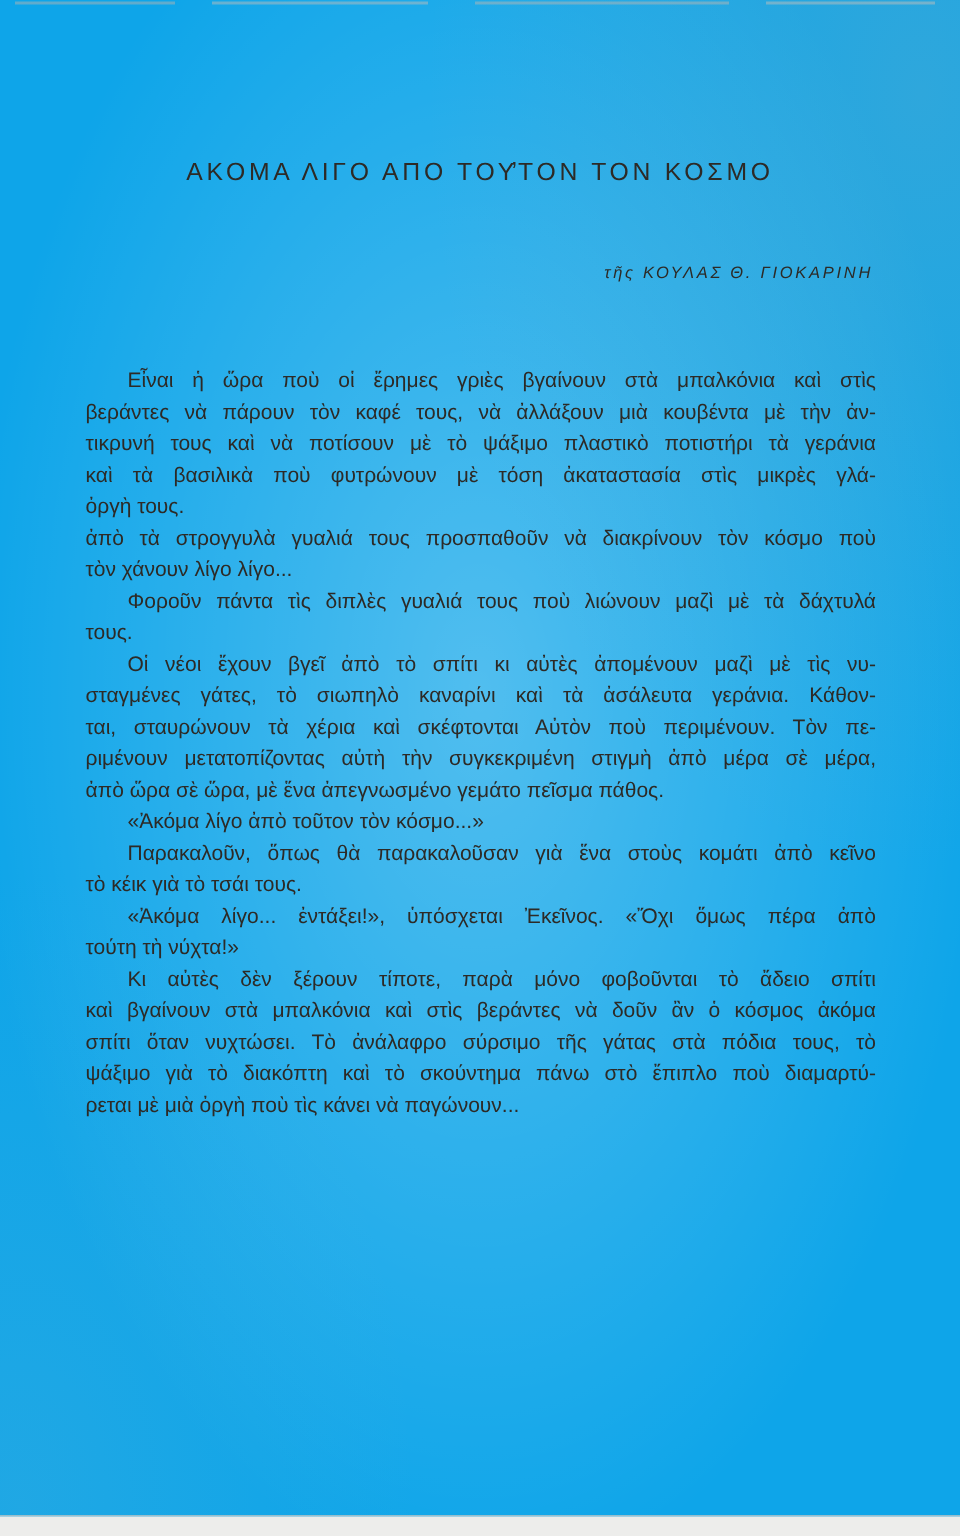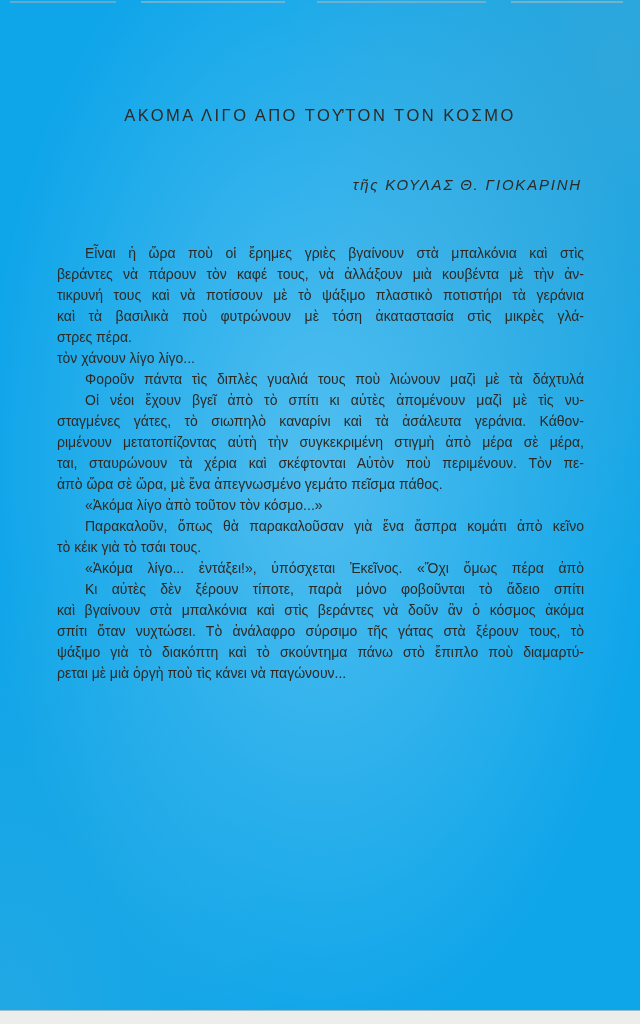--- a/index.html
+++ b/index.html
@@ -44,21 +44,21 @@
     margin: 0;
     text-align: center;
     font-size: 16.5px;
     font-weight: normal;
     letter-spacing: 2.5px;
     white-space: nowrap;
   }
   .byline {
     position: absolute; top: 176px; right: 58px;
     font-style: italic;
-    font-size: 15px;
+    font-size: 11px;
     letter-spacing: 1.8px;
     white-space: nowrap;
     margin-left: 33px;
   }
   .body {
     position: absolute; top: 243px; left: 57px; width: 527px;
     font-size: 14px;
     line-height: 21px;
   }
   .para { margin: 0; padding: 0; }
@@ -79,51 +79,54 @@
   <h1 class="title">ΑΚΟΜΑ ΛΙΓΟ ΑΠΟ ΤΟΥ̓ΤΟΝ ΤΟΝ ΚΟΣΜΟ</h1>
 
   <div class="byline">τῆς ΚΟΥΛΑΣ Θ. ΓΙΟΚΑΡΙΝΗ</div>
 
   <div class="body">
       <p class="para">
         <span class="ln first">Εἶναι ἡ ὥρα ποὺ οἱ ἔρημες γριὲς βγαίνουν στὰ μπαλκόνια καὶ στὶς</span>
         <span class="ln">βεράντες νὰ πάρουν τὸν καφέ τους, νὰ ἀλλάξουν μιὰ κουβέντα μὲ τὴν ἀν-</span>
         <span class="ln">τικρυνή τους καὶ νὰ ποτίσουν μὲ τὸ ψάξιμο πλαστικὸ ποτιστήρι τὰ γεράνια</span>
         <span class="ln">καὶ τὰ βασιλικὰ ποὺ φυτρώνουν μὲ τόση ἀκαταστασία στὶς μικρὲς γλά-</span>
-        <span class="ln last">στρες πέρα.</span>
+        <span class="ln last">ὀργὴ τους.</span>
       </p>
       <p class="para">
+        <span class="ln">ἀπὸ τὰ στρογγυλὰ γυαλιά τους προσπαθοῦν νὰ διακρίνουν τὸν κόσμο ποὺ</span>
         <span class="ln last">τὸν χάνουν λίγο λίγο...</span>
       </p>
       <p class="para">
         <span class="ln first">Φοροῦν πάντα τὶς διπλὲς γυαλιά τους ποὺ λιώνουν μαζὶ μὲ τὰ δάχτυλά</span>
+        <span class="ln last">τους.</span>
       </p>
       <p class="para">
         <span class="ln first">Οἱ νέοι ἔχουν βγεῖ ἀπὸ τὸ σπίτι κι αὐτὲς ἀπομένουν μαζὶ μὲ τὶς νυ-</span>
         <span class="ln">σταγμένες γάτες, τὸ σιωπηλὸ καναρίνι καὶ τὰ ἀσάλευτα γεράνια. Κάθον-</span>
+        <span class="ln">ται, σταυρώνουν τὰ χέρια καὶ σκέφτονται Αὐτὸν ποὺ περιμένουν. Τὸν πε-</span>
         <span class="ln">ριμένουν μετατοπίζοντας αὐτὴ τὴν συγκεκριμένη στιγμὴ ἀπὸ μέρα σὲ μέρα,</span>
-        <span class="ln">ται, σταυρώνουν τὰ χέρια καὶ σκέφτονται Αὐτὸν ποὺ περιμένουν. Τὸν πε-</span>
         <span class="ln last">ἀπὸ ὥρα σὲ ὥρα, μὲ ἕνα ἀπεγνωσμένο γεμάτο πεῖσμα πάθος.</span>
       </p>
       <p class="para">
         <span class="ln first last">«Ἀκόμα λίγο ἀπὸ τοῦτον τὸν κόσμο...»</span>
       </p>
       <p class="para">
-        <span class="ln first">Παρακαλοῦν, ὅπως θὰ παρακαλοῦσαν γιὰ ἕνα ἄσπρα κομάτι ἀπὸ κεῖνο</span>
+        <span class="ln first">Παρακαλοῦν, ὅπως θὰ παρακαλοῦσαν γιὰ ἕνα στοὺς κομάτι ἀπὸ κεῖνο</span>
         <span class="ln last">τὸ κέικ γιὰ τὸ τσάι τους.</span>
       </p>
       <p class="para">
         <span class="ln first">«Ἀκόμα λίγο... ἐντάξει!», ὑπόσχεται Ἐκεῖνος. «Ὄχι ὅμως πέρα ἀπὸ</span>
+        <span class="ln last">τούτη τὴ νύχτα!»</span>
       </p>
       <p class="para">
         <span class="ln first">Κι αὐτὲς δὲν ξέρουν τίποτε, παρὰ μόνο φοβοῦνται τὸ ἄδειο σπίτι</span>
         <span class="ln">καὶ βγαίνουν στὰ μπαλκόνια καὶ στὶς βεράντες νὰ δοῦν ἂν ὁ κόσμος ἀκόμα</span>
       </p>
       <p class="para">
-        <span class="ln">σπίτι ὅταν νυχτώσει. Τὸ ἀνάλαφρο σύρσιμο τῆς γάτας στὰ ξέρουν τους, τὸ</span>
+        <span class="ln">σπίτι ὅταν νυχτώσει. Τὸ ἀνάλαφρο σύρσιμο τῆς γάτας στὰ πόδια τους, τὸ</span>
         <span class="ln">ψάξιμο γιὰ τὸ διακόπτη καὶ τὸ σκούντημα πάνω στὸ ἔπιπλο ποὺ διαμαρτύ-</span>
         <span class="ln last">ρεται μὲ μιὰ ὀργὴ ποὺ τὶς κάνει νὰ παγώνουν...</span>
       </p>
     </div>
 
   <div class="edge-bottom-line"></div>
   <div class="edge-bottom-band"></div>
 </div>
 
 </body></html>

